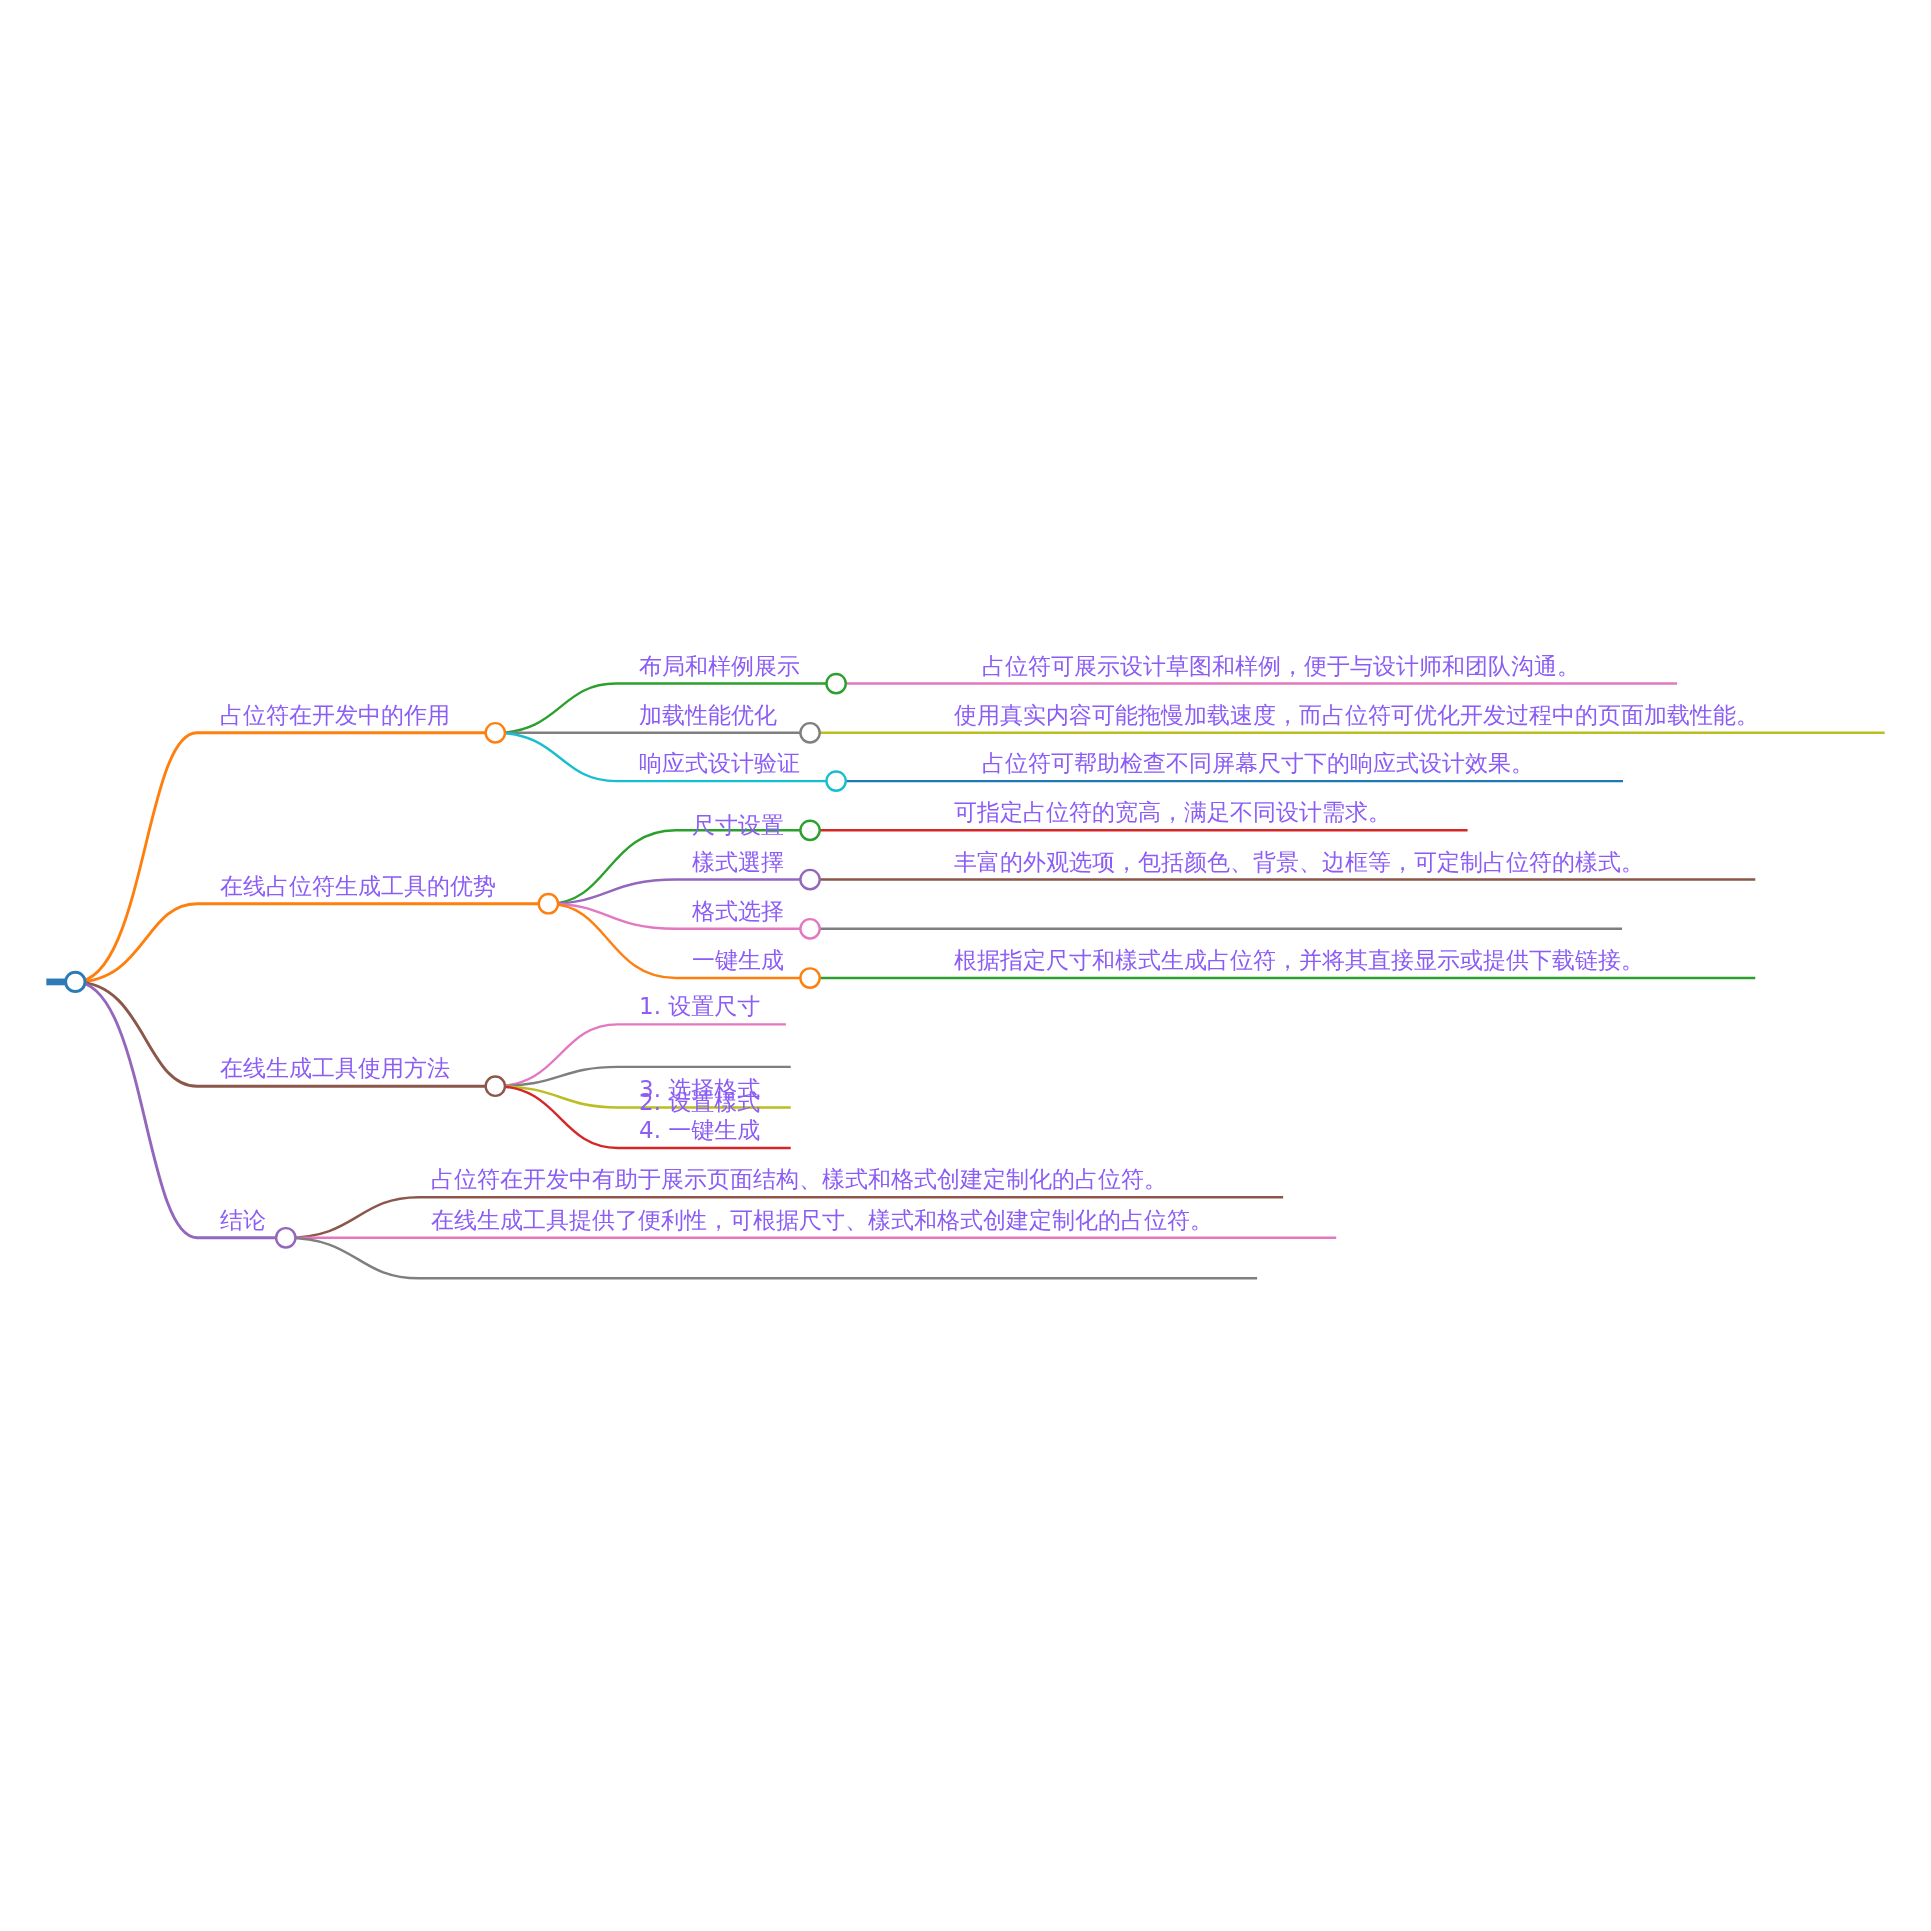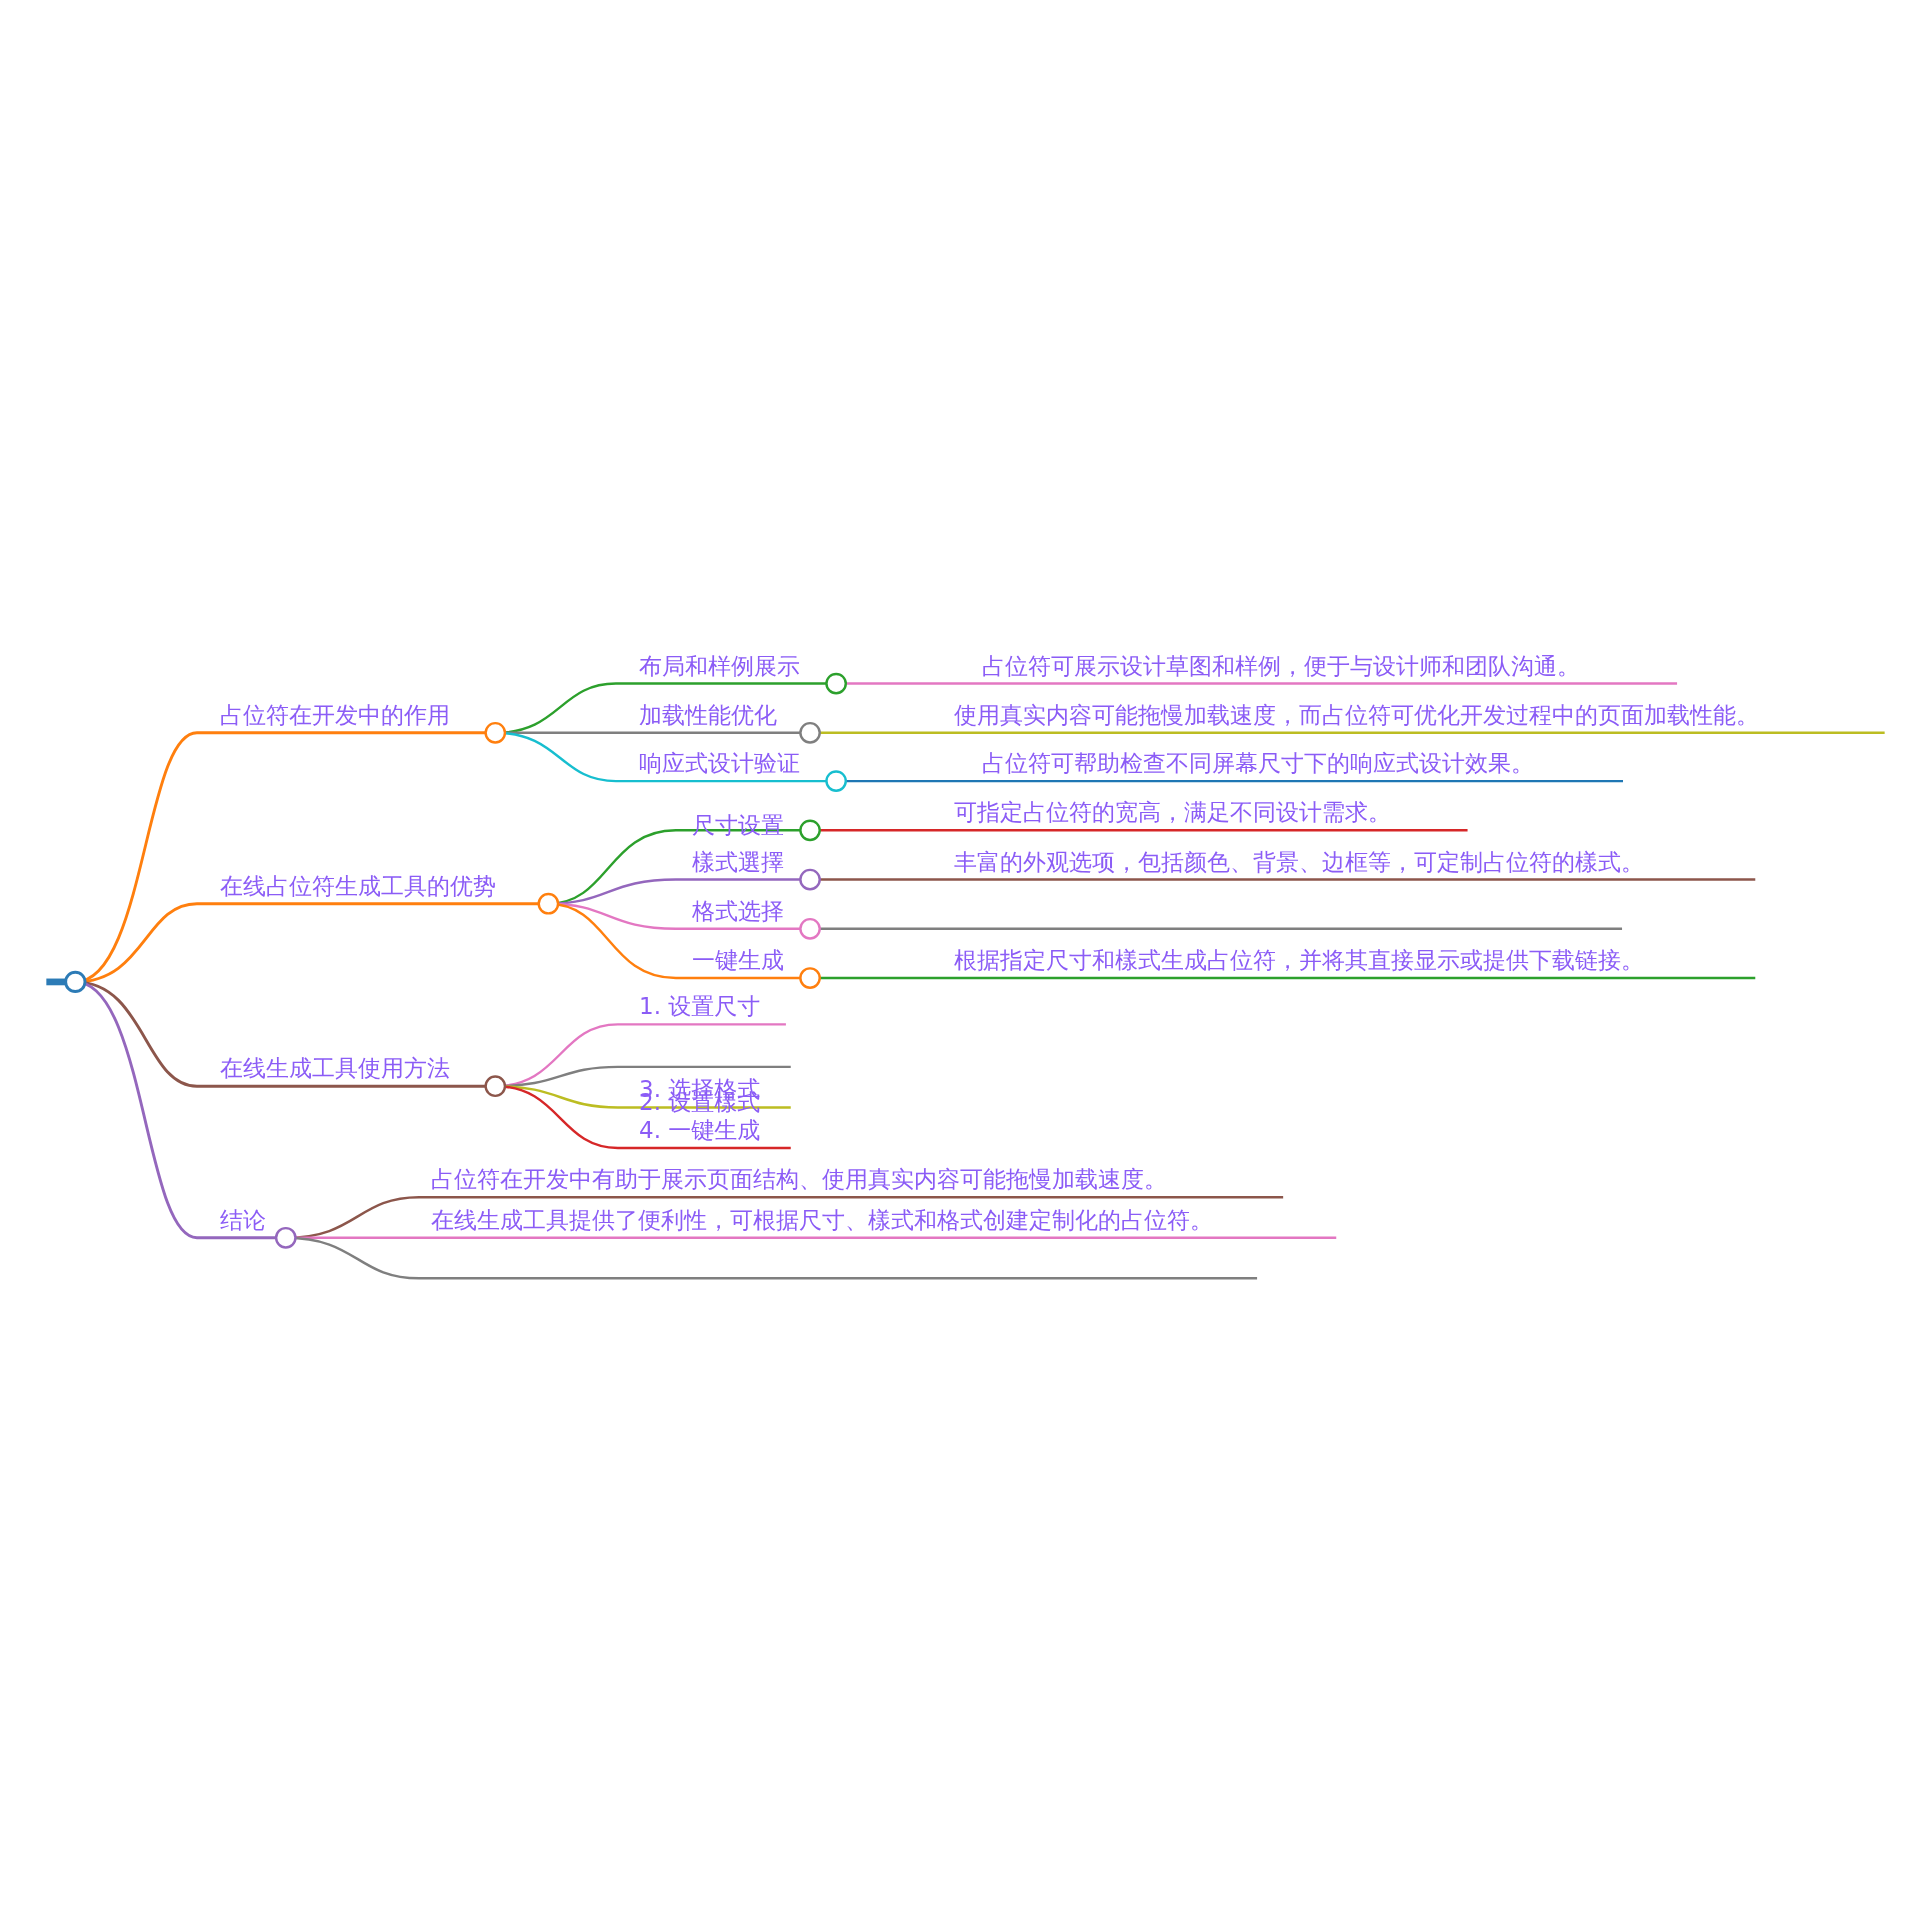--- a/index.html
+++ b/index.html
@@ -80,16 +80,16 @@
   <div class="lbl" style="left:692px;top:978px;">一键生成</div>
   <div class="lbl" style="left:954px;top:830px;">可指定占位符的宽高，满足不同设计需求。</div>
   <div class="lbl" style="left:954px;top:880px;">丰富的外观选项，包括颜色、背景、边框等，可定制占位符的樣式。</div>
   <div class="lbl" style="left:954px;top:978px;">根据指定尺寸和樣式生成占位符，并将其直接显示或提供下载链接。</div>
 
   <div class="lbl" style="left:639px;top:1024px;">1. 设置尺寸</div>
   <div class="lbl" style="left:639px;top:1120px;">2. 设置樣式</div>
   <div class="lbl" style="left:639px;top:1107px;">3. 选择格式</div>
   <div class="lbl" style="left:639px;top:1148px;">4. 一键生成</div>
 
-  <div class="lbl" style="left:431px;top:1197px;">占位符在开发中有助于展示页面结构、使用真实内容可能拖慢加载速度。</div>
+  <div class="lbl" style="left:431px;top:1197px;">占位符在开发中有助于展示页面结构、樣式和格式创建定制化的占位符。</div>
   <div class="lbl" style="left:431px;top:1238px;">在线生成工具提供了便利性，可根据尺寸、樣式和格式创建定制化的占位符。</div>
 </div>
 
 
 </body></html>

